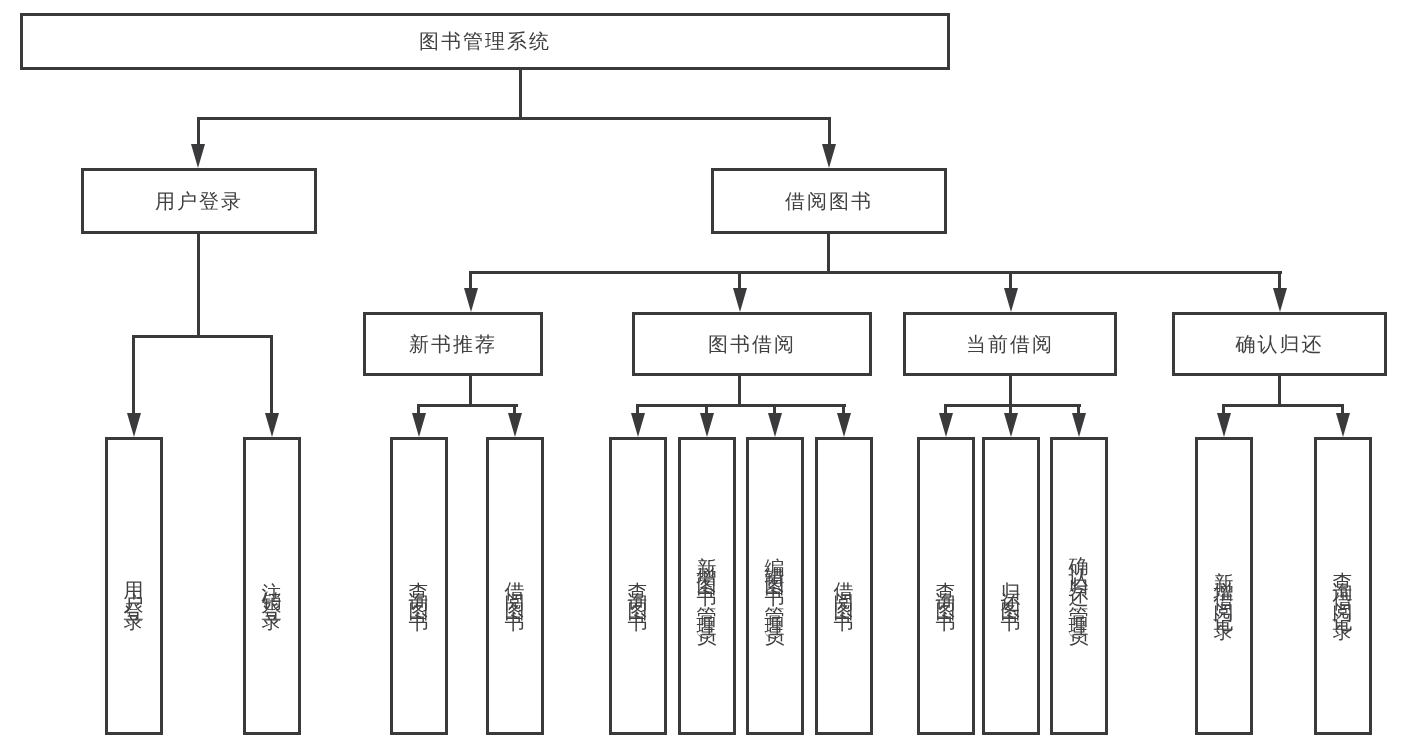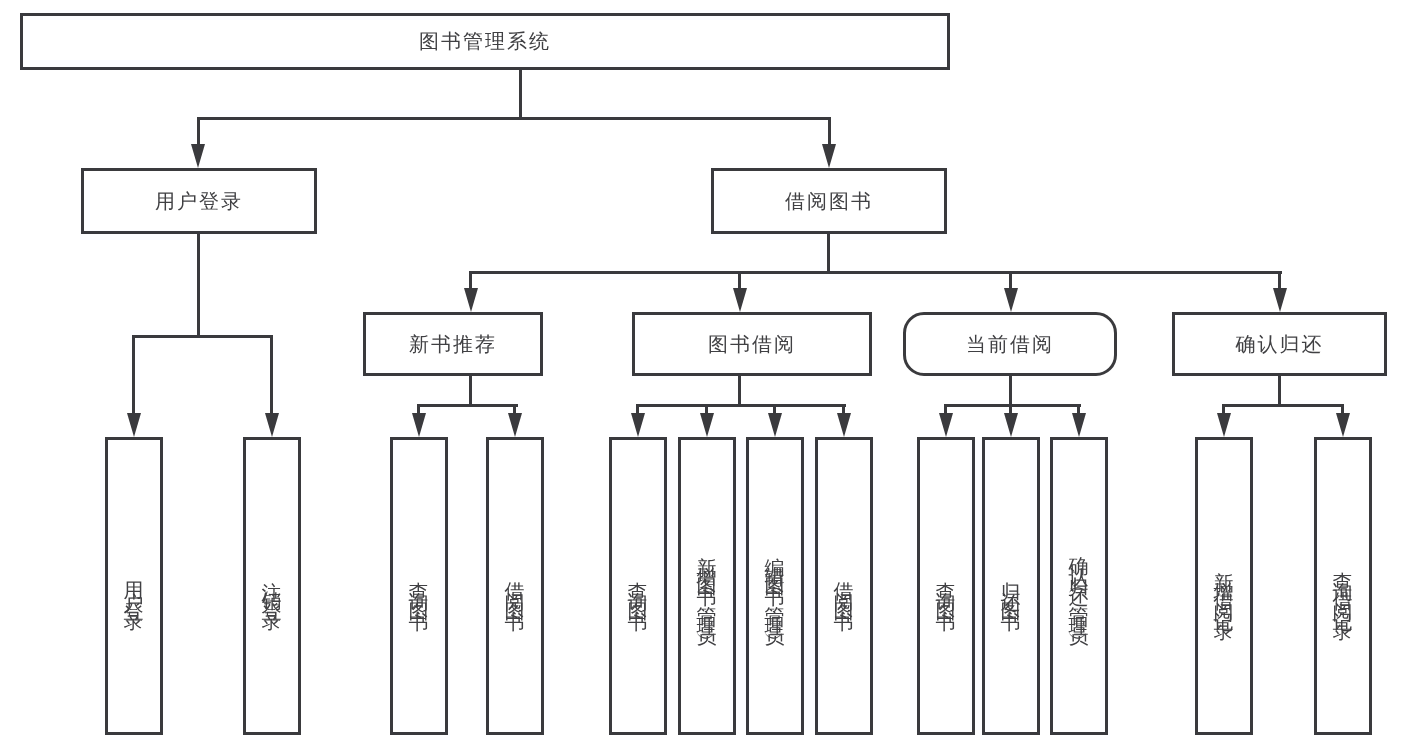--- a/index.html
+++ b/index.html
@@ -88,21 +88,21 @@
   <div class="ah" style="left:1004px; top:288px;"></div>
   <div class="line" style="left:1278px; top:274px; width:3px; height:16px;"></div>
   <div class="ah" style="left:1273px; top:288px;"></div>
 
   <div class="node" style="left:363px; top:312px; width:180px; height:64px;">
     <span class="h-label">新书推荐</span>
   </div>
   <div class="node" style="left:632px; top:312px; width:240px; height:64px;">
     <span class="h-label">图书借阅</span>
   </div>
-  <div class="node" style="left:903px; top:312px; width:214px; height:64px;border-radius:21px;">
+  <div class="node" style="left:903px; top:312px; width:214px; height:64px;">
     <span class="h-label">当前借阅</span>
   </div>
   <div class="node" style="left:1172px; top:312px; width:215px; height:64px;">
     <span class="h-label">确认归还</span>
   </div>
 
   <div class="line" style="left:469px; top:376px; width:3px; height:31px;"></div>
   <div class="line" style="left:417px; top:404px; width:101px; height:3px;"></div>
   <div class="line" style="left:417px; top:407px; width:3px; height:9px;"></div>
   <div class="ah" style="left:412px; top:413px;"></div>

